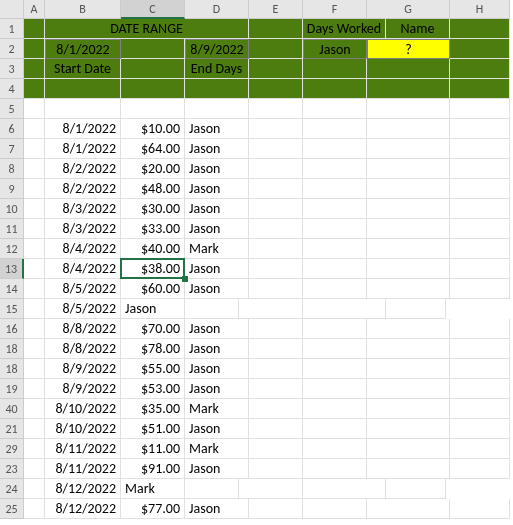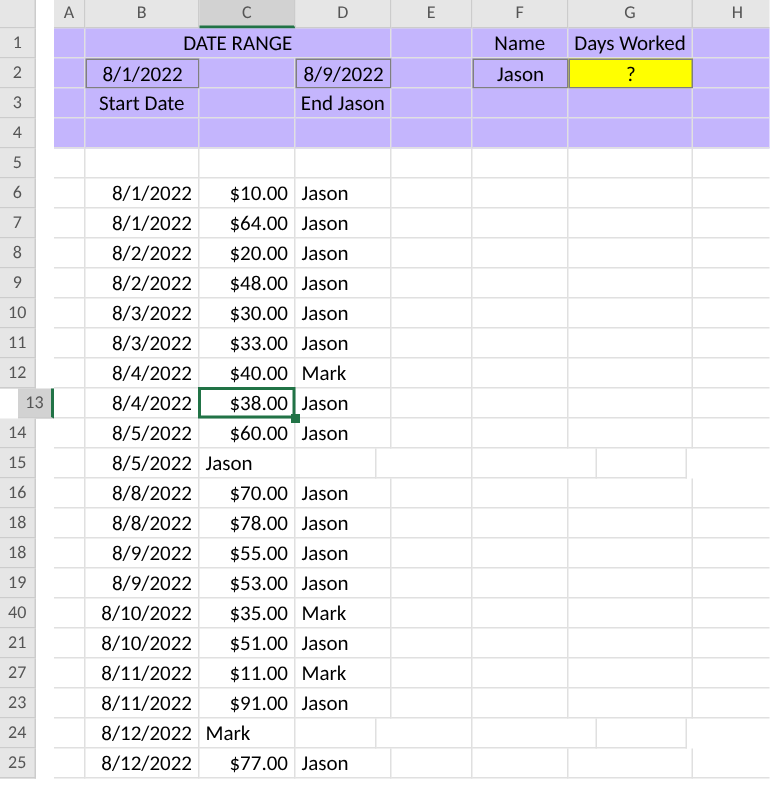--- a/index.html
+++ b/index.html
@@ -23,21 +23,21 @@
     border-bottom: 1px solid #ccc;
   }
   .rh {
     width: 24px; height: 20px;
     background: #e6e6e6;
     border-right: 1px solid #ccc;
     border-bottom: 1px solid #ccc;
     display: flex; align-items: center; justify-content: center;
     font-size: 12px; color: #555;
   }
-  .rh.sel13 { background: #d2d2d2; border-right: 2px solid #217346; margin-left: 12px; }
+  .rh.sel13 { background: #d2d2d2; border-right: 2px solid #217346; }
   .grid { position: relative; }
   .colheads { display: flex; }
   .ch {
     height: 19px;
     background: #e6e6e6;
     border-right: 1px solid #ccc;
     border-bottom: 1px solid #ccc;
     display: flex; align-items: center; justify-content: center;
     font-size: 12px; color: #555;
   }
@@ -53,21 +53,21 @@
     overflow: hidden; white-space: nowrap;
   }
   .wA { width: 21px; }
   .wB { width: 76px; }
   .wC { width: 64px; }
   .wD { width: 64px; }
   .wE { width: 54px; }
   .wF { width: 64px; }
   .wG { width: 83px; }
   .wH { width: 60px; }
-  .r1to4 .cell { background: #c4b5fd; }
+  .r1to4 .cell { background: #4d7c0f; }
   .txt-c { justify-content: center; }
   .txt-r { justify-content: flex-end; }
   .txt-l { justify-content: flex-start; }
   .merge3 {
     width: 204px;
     border-right: 1px solid #e0e0e0;
   }
   .bordered { border: 1px solid #7f7f7f !important; }
   .yellow { background: #ffff00 !important; }
   .selcell {
@@ -103,21 +103,21 @@
       <div class="rh">12</div>
       <div class="rh sel13">13</div>
       <div class="rh">14</div>
       <div class="rh">15</div>
       <div class="rh">16</div>
       <div class="rh">18</div>
       <div class="rh">18</div>
       <div class="rh">19</div>
       <div class="rh">40</div>
       <div class="rh">21</div>
-      <div class="rh">27</div>
+      <div class="rh">29</div>
       <div class="rh">23</div>
       <div class="rh">24</div>
       <div class="rh">25</div>
     </div>
   <div class="grid">
     <div class="colheads">
         <div class="ch wA">A</div>
         <div class="ch wB">B</div>
         <div class="ch wC selC">C</div>
         <div class="ch wD">D</div>
@@ -125,41 +125,41 @@
         <div class="ch wF">F</div>
         <div class="ch wG">G</div>
         <div class="ch wH">H</div>
       </div>
     <div class="rows">
 
       <div class="row r1to4">
         <div class="cell wA"></div>
         <div class="cell merge3 txt-c">DATE RANGE</div>
         <div class="cell wE"></div>
+        <div class="cell wG txt-c">Days Worked</div>
         <div class="cell wF txt-c">Name</div>
-        <div class="cell wG txt-c">Days Worked</div>
         <div class="cell wH"></div>
       </div>
 
       <div class="row r1to4">
         <div class="cell wA"></div>
         <div class="cell wB txt-c bordered">8/1/2022</div>
         <div class="cell wC"></div>
         <div class="cell wD txt-c bordered">8/9/2022</div>
         <div class="cell wE"></div>
         <div class="cell wF txt-c bordered">Jason</div>
         <div class="cell wG txt-c bordered yellow">?</div>
         <div class="cell wH"></div>
       </div>
 
       <div class="row r1to4">
         <div class="cell wA"></div>
         <div class="cell wB txt-c">Start Date</div>
         <div class="cell wC"></div>
-        <div class="cell wD txt-c">End Jason</div>
+        <div class="cell wD txt-c">End Days</div>
         <div class="cell wE"></div>
         <div class="cell wF"></div>
         <div class="cell wG"></div>
         <div class="cell wH"></div>
       </div>
 
       <div class="row r1to4">
         <div class="cell wA"></div>
         <div class="cell wB"></div>
         <div class="cell wC"></div>

